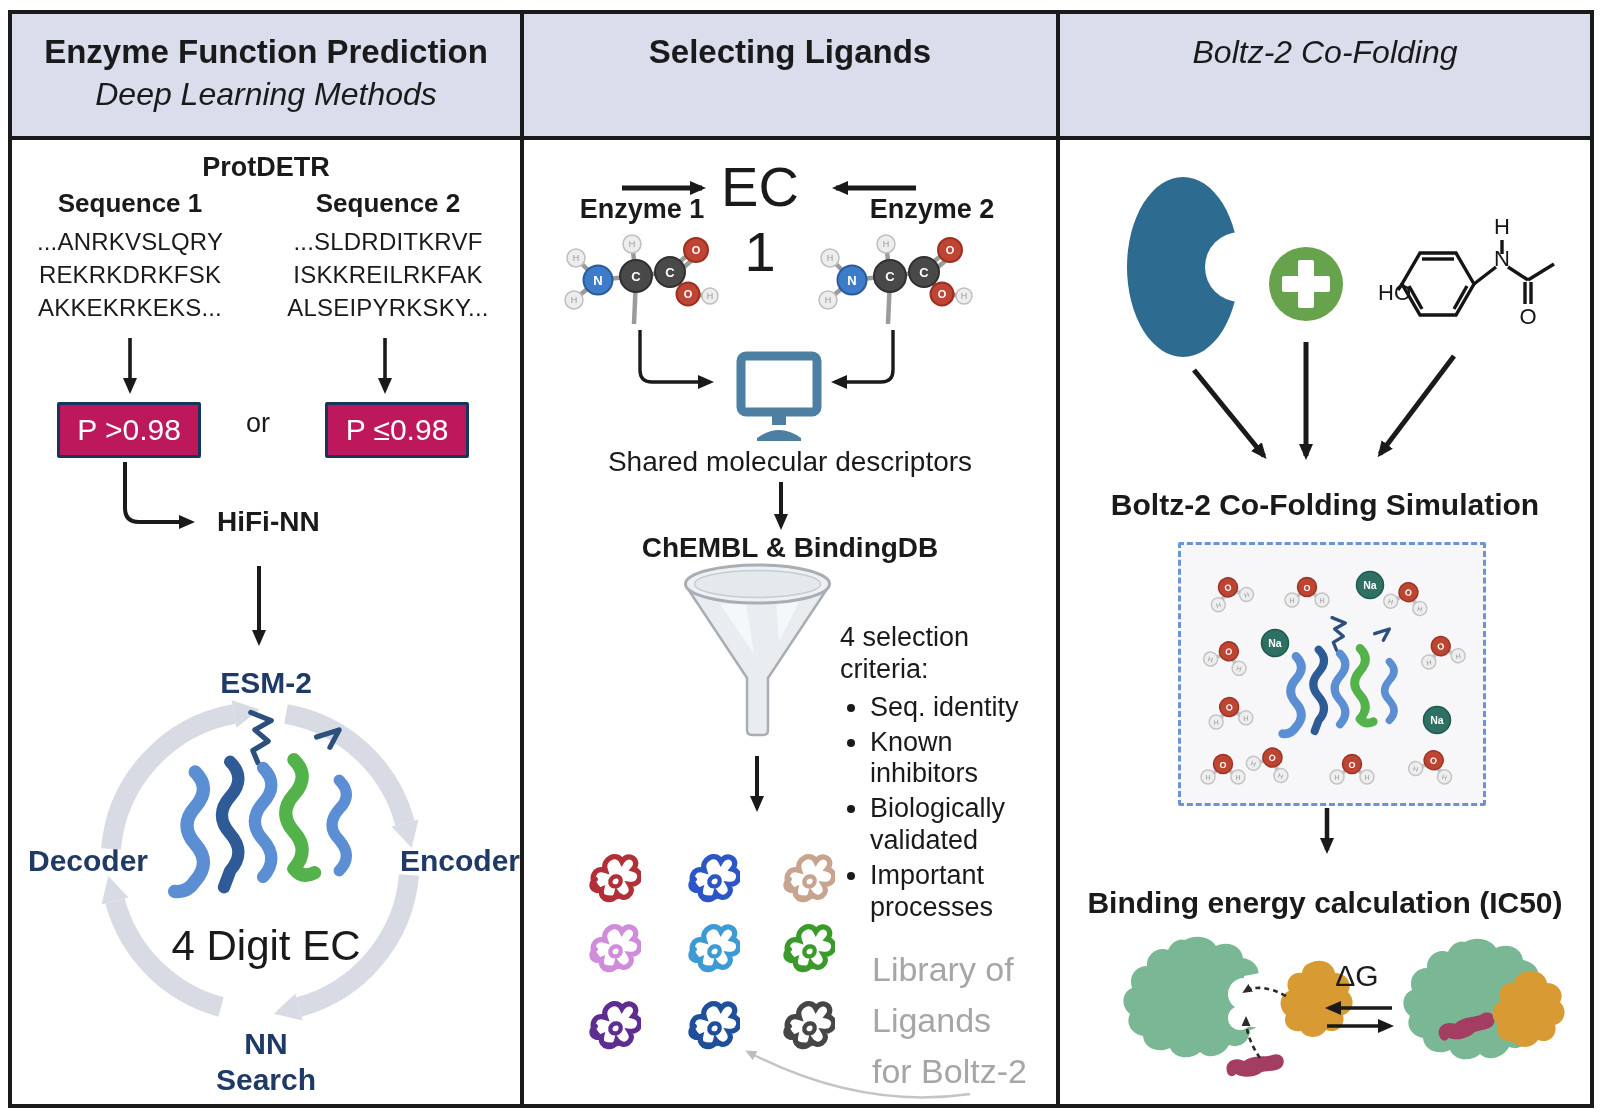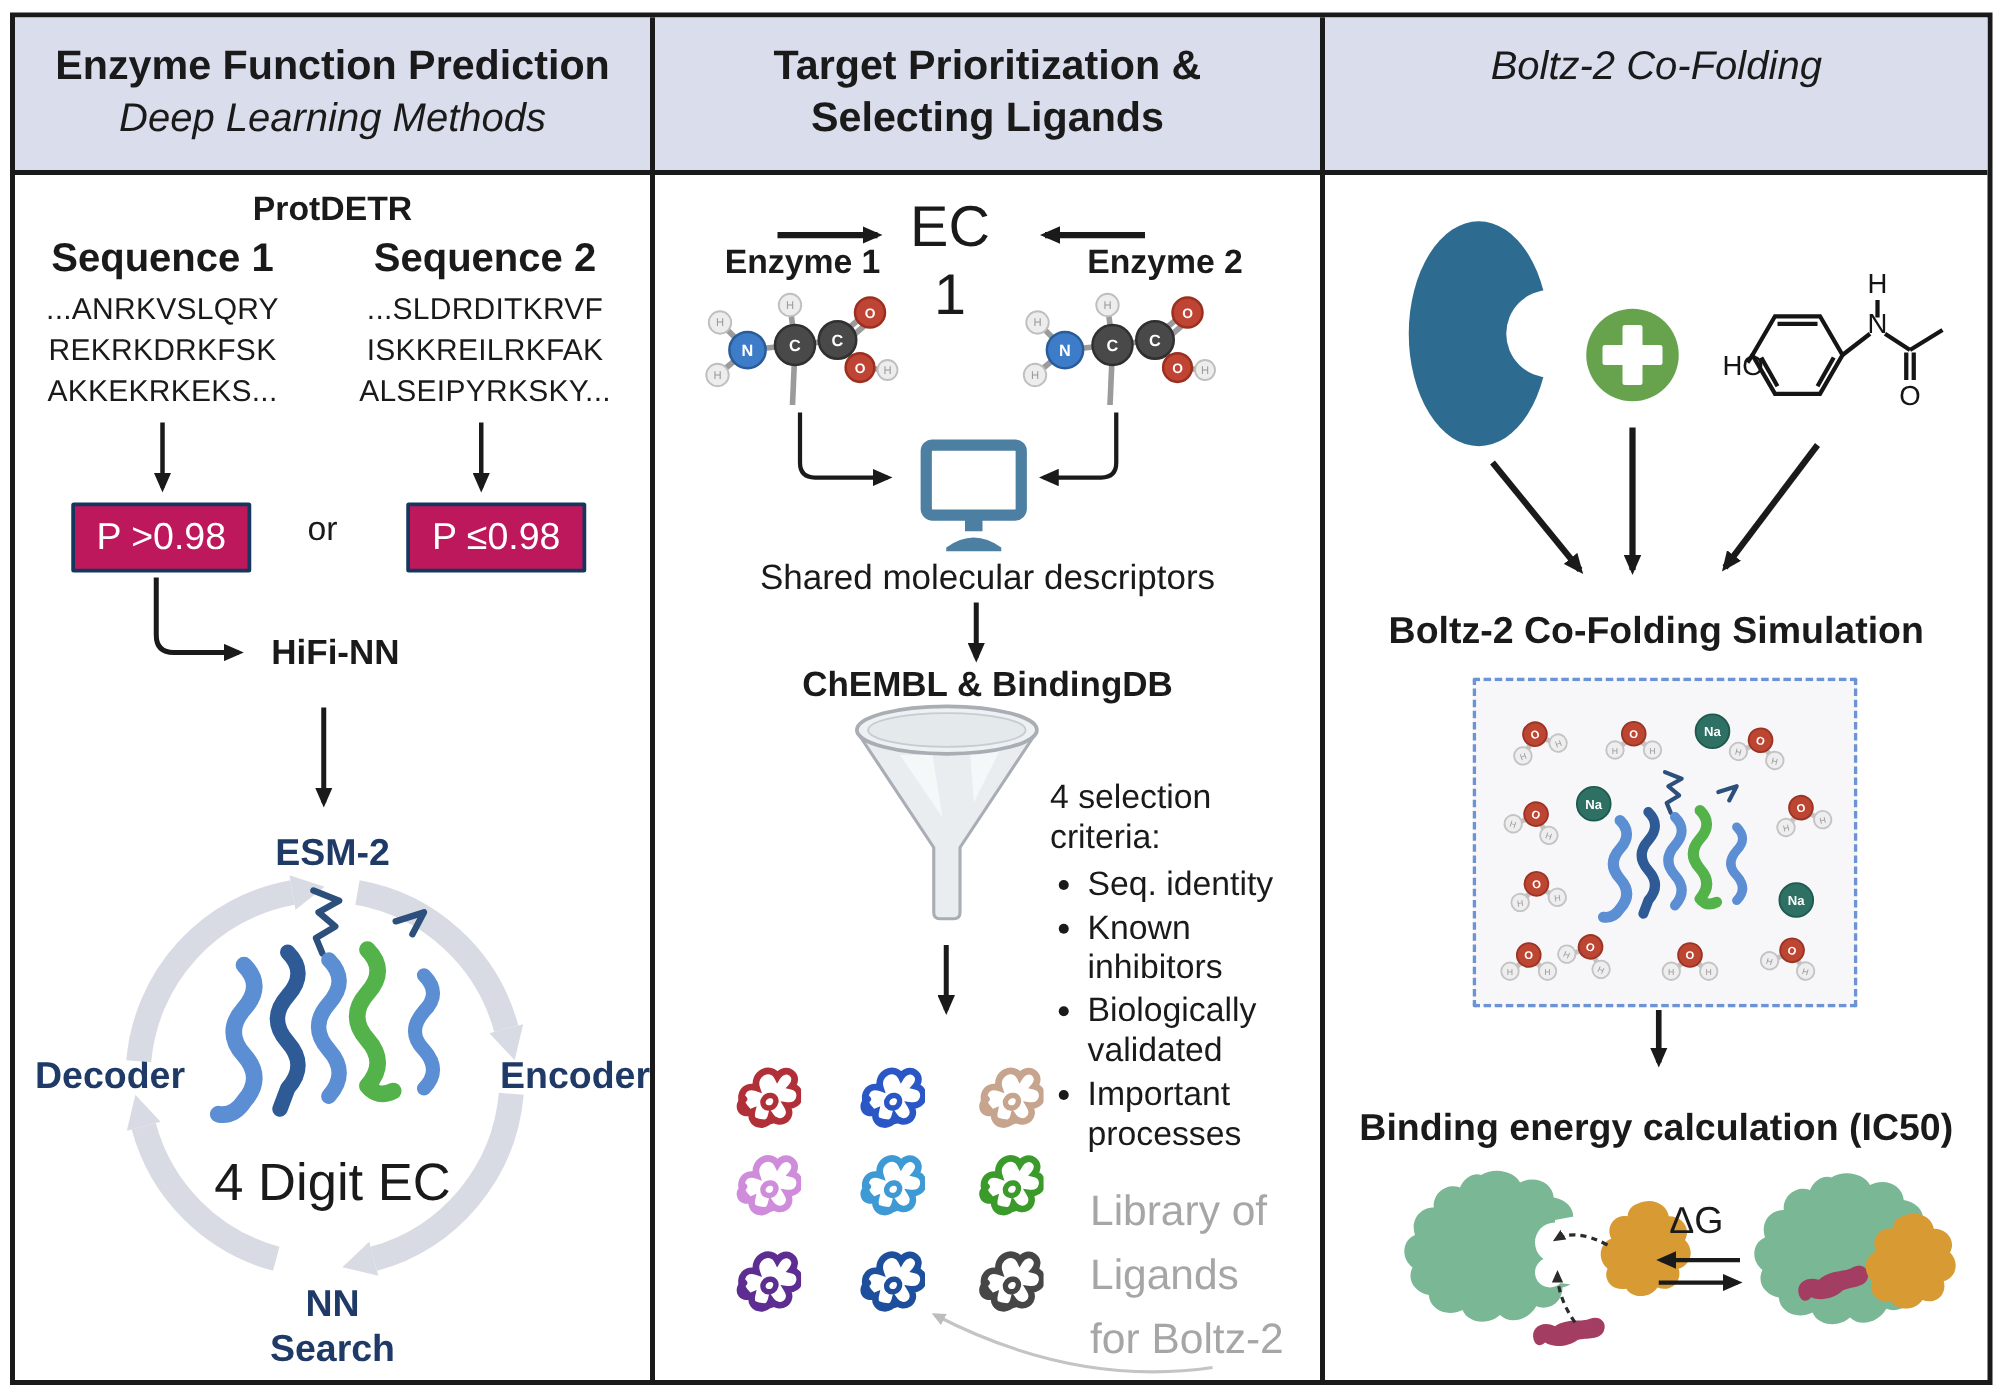--- a/index.html
+++ b/index.html
@@ -13,21 +13,21 @@
   .hdr{position:absolute;left:0;top:0;width:100%;height:126px;background:#d9ddec;
        border-bottom:4px solid #1a1a1a;text-align:center;box-sizing:border-box;padding-top:17px;}
   .hdr-title{font-size:33px;font-weight:700;line-height:42px;}
   .hdr-sub{font-size:32px;font-weight:500;font-style:italic;line-height:42px;}
   .body{position:absolute;left:0;top:130px;width:100%;height:960px;}
   .abs{position:absolute;}
   .ctr{text-align:center;}
   .b{font-weight:700;}
   .navy{color:#1f3a67;}
   .seq{font-size:24px;line-height:33px;letter-spacing:0.2px;text-align:center;}
-  .seq-label{font-size:32px;font-weight:700;}
+  .seq-label{font-size:26px;font-weight:700;}
   .pbox{width:138px;height:50px;background:#be185d;border:3px solid #17365d;border-radius:2px;
         color:#fff;font-size:30px;line-height:50px;text-align:center;}
   .gray-lib{color:#a6a6a6;font-size:34px;line-height:51px;}
   .crit{font-size:27px;line-height:1.18;}
   .crit ul{margin:6px 0 0 0;padding-left:30px;}
   .crit li{margin-bottom:3px;}
   svg{display:block;}
   .defs{position:absolute;width:0;height:0;}
   text{font-family:"Liberation Sans",sans-serif;}
 </style>
@@ -193,26 +193,25 @@
           <line x1="373" y1="194" x2="373" y2="246" stroke-width="3.6" marker-end="url(#ah)"></line>
           <path d="M113,318 v46 q0,14 14,14 h52" stroke-width="4" marker-end="url(#ah)"></path>
           <line x1="247" y1="422" x2="247" y2="498" stroke-width="4" marker-end="url(#ah)"></line>
         </g>
       </svg>
     </div>
   </div>
 
   <div class="panel panel2">
     <div class="hdr">
-      <div class="hdr-title">Target Prioritization &amp;</div>
       <div class="hdr-title">Selecting Ligands</div>
     </div>
     <div class="body">
 
-      <div class="abs ctr" style="left:188px;top:10px;width:96px;font-size:46px;">EC 1</div>
+      <div class="abs ctr" style="left:188px;top:10px;width:96px;font-size:56px;">EC 1</div>
       <div class="abs ctr b" style="left:36px;top:50px;width:164px;font-size:27px;">Enzyme 1</div>
       <div class="abs ctr b" style="left:326px;top:50px;width:164px;font-size:27px;">Enzyme 2</div>
 
       <svg class="abs" style="left:36px;top:84px;" width="160" height="100" viewBox="0 0 160 100">
             <use href="#molecule"></use>
           </svg>
       <svg class="abs" style="left:290px;top:84px;" width="160" height="100" viewBox="0 0 160 100">
             <use href="#molecule"></use>
           </svg>
 

